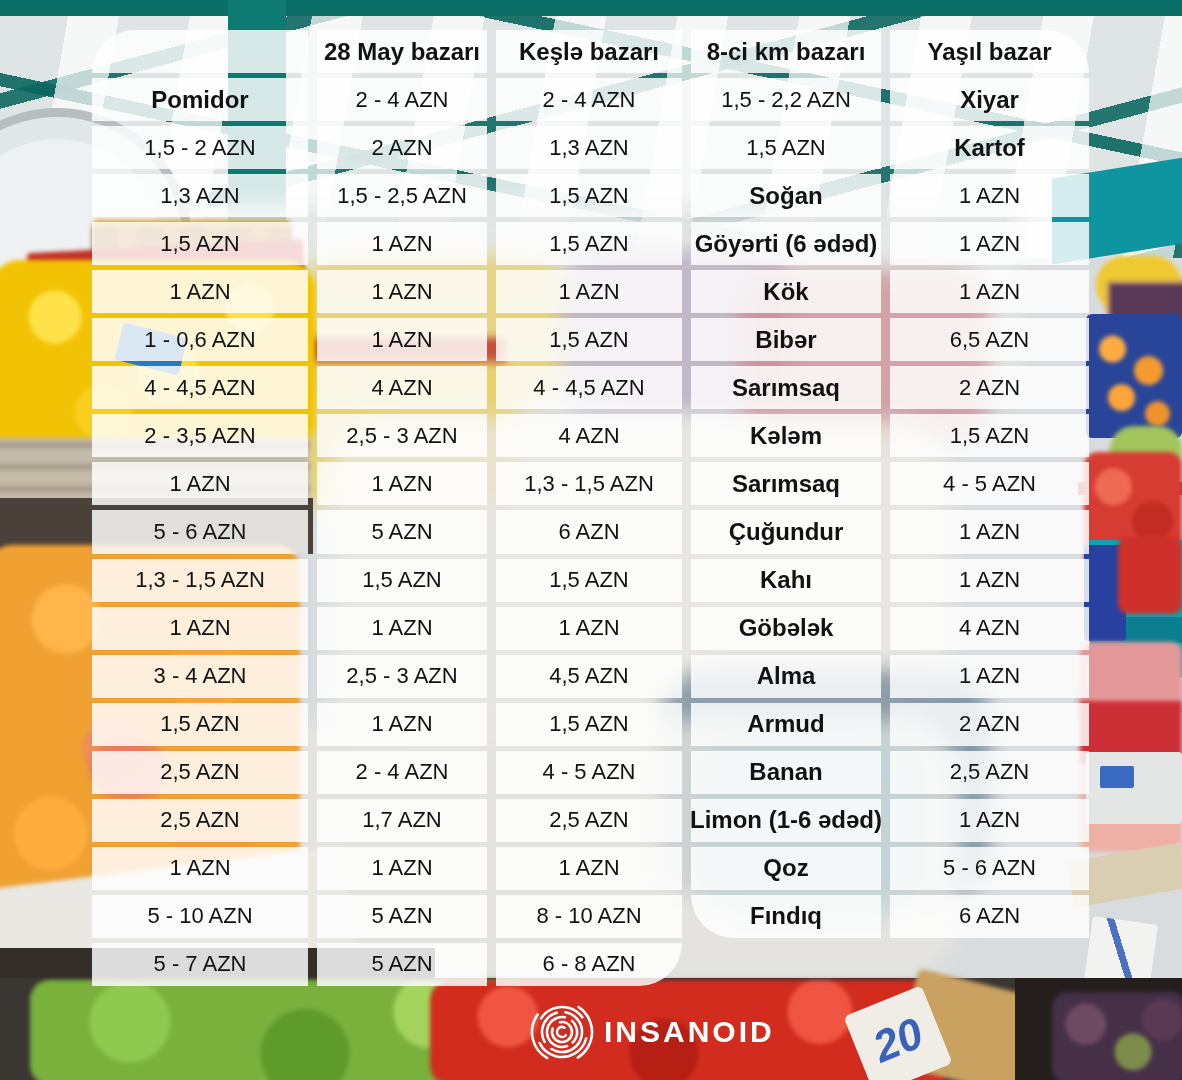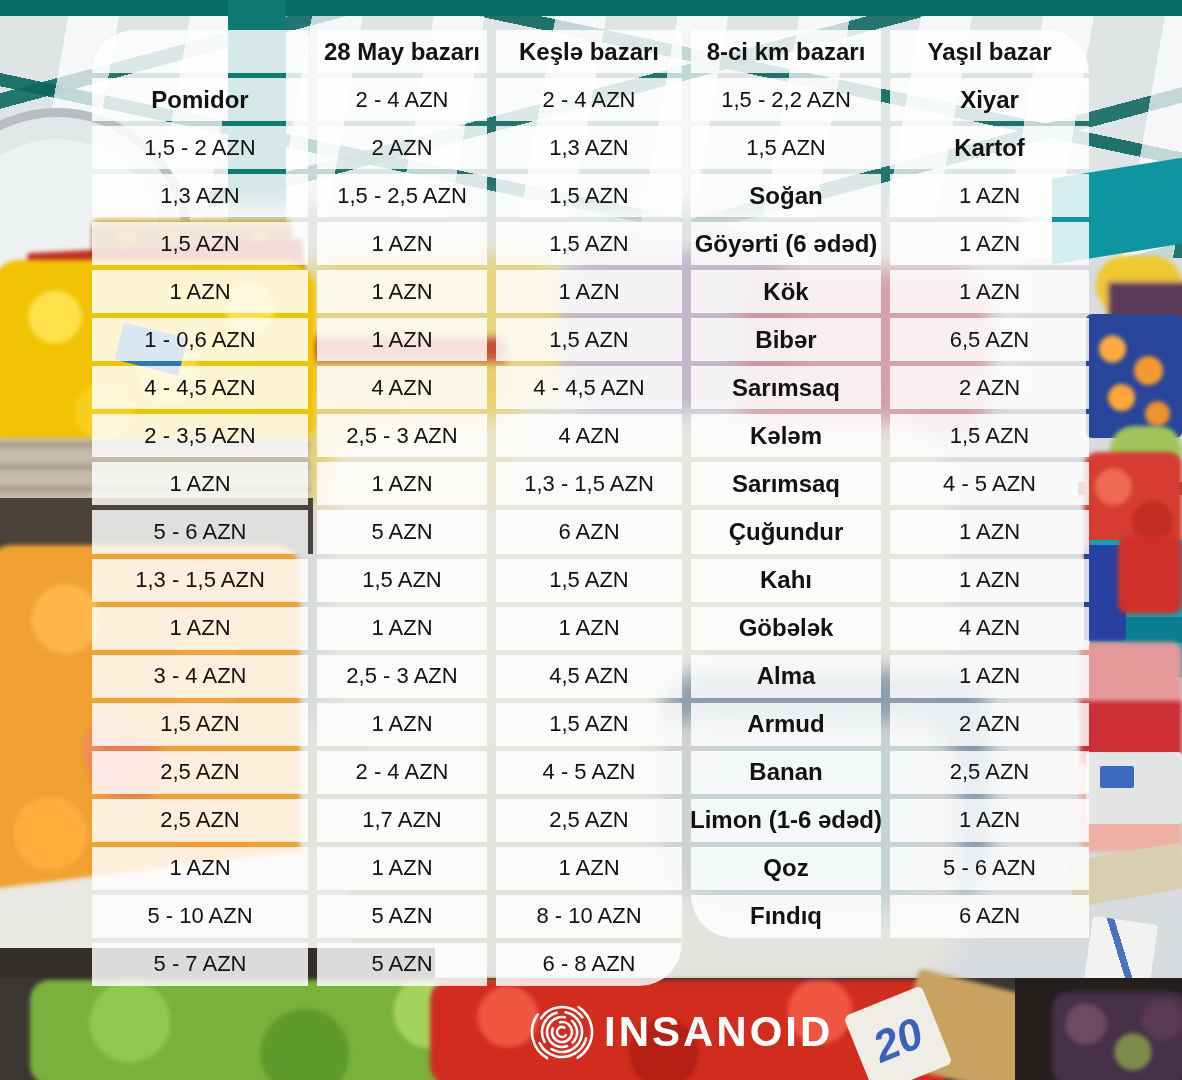--- a/index.html
+++ b/index.html
@@ -126,21 +126,21 @@
     grid-template-rows:repeat(20,1fr);column-gap:9px;row-gap:5px;}
   .cell{background:rgba(255,255,255,.83);display:flex;align-items:center;justify-content:center;
     color:#121212;font-size:22px;white-space:nowrap;}
   .cell.header,.cell.label{font-weight:bold;font-size:24px;}
   .tl{border-top-left-radius:44px;} .tr{border-top-right-radius:44px;}
   .bl{border-bottom-left-radius:44px;} .br{border-bottom-right-radius:44px;}
 
   
   #logo{position:absolute;left:530px;top:1000px;z-index:6;display:flex;align-items:center;gap:10px;}
   #logo svg{width:64px;height:64px;}
-  #logo .logo-text{color:#fff;font-weight:bold;font-size:42px;letter-spacing:3px;}
+  #logo .logo-text{color:#fff;font-weight:bold;font-size:30px;letter-spacing:3px;}
 </style>
 </head>
 <body>
 
 <div id="stage">
 
   <div id="bg">
     <div class="bg-ceiling"></div>
     <div class="bg-topbeam"></div>
     <div class="bg-pillar"></div>

